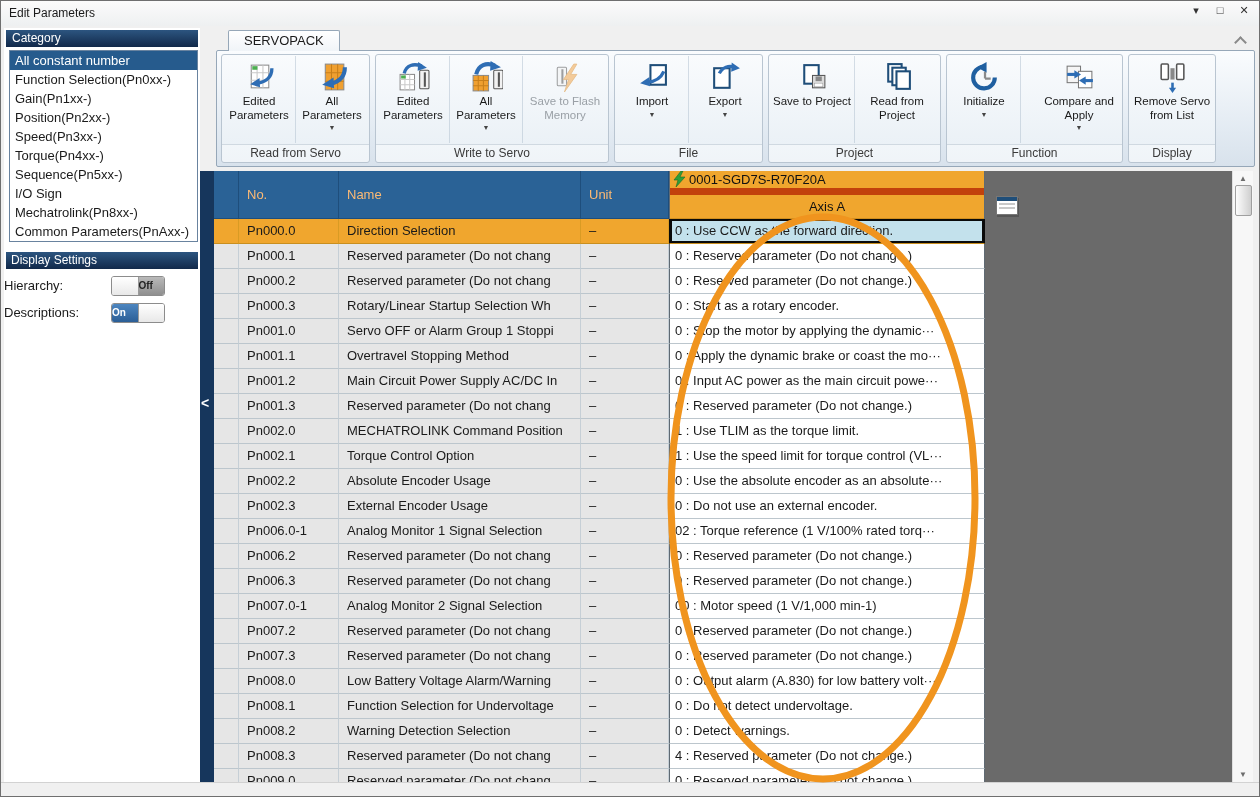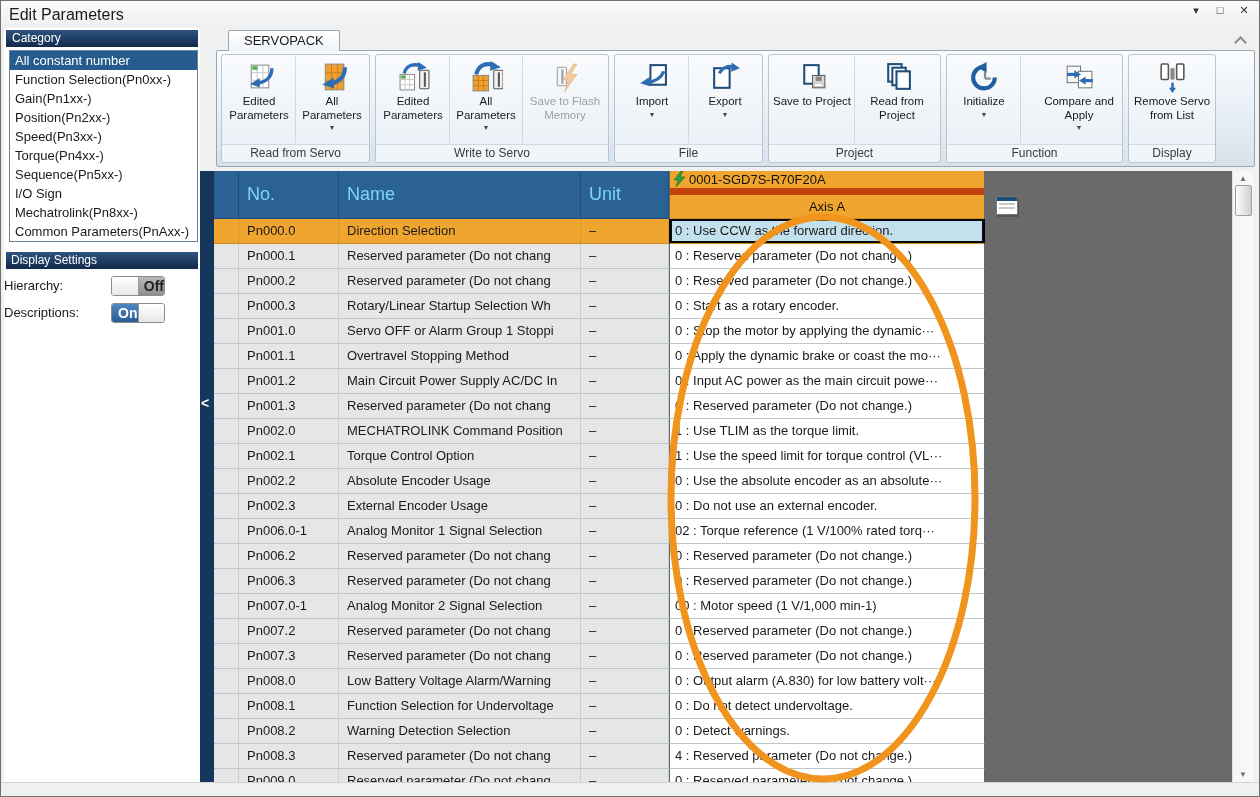--- a/index.html
+++ b/index.html
@@ -1,32 +1,32 @@
 <!DOCTYPE html>
 <html><head>
 <meta charset="utf-8">
 <style>
   html,body{margin:0;padding:0;background:#c8c8c8;font-family:"Liberation Sans",sans-serif;}
   .window{position:relative;width:1260px;height:797px;background:#f0f0f0;border:1px solid #6f6f6f;box-sizing:border-box;overflow:hidden;}
   
   .titlebar{position:absolute;left:0;top:0;right:0;height:25px;background:linear-gradient(#fbfbfb,#eef0f1);}
-  .title{position:absolute;left:8px;top:5px;font-size:16px;color:#1a1a1a;}
+  .title{position:absolute;left:8px;top:5px;font-size:12px;color:#1a1a1a;}
   .winctl{position:absolute;right:8px;top:3px;display:flex;gap:10px;color:#333;}
   .winctl span{width:14px;text-align:center;font-size:11px;cursor:default;}
   
   .sidebar{position:absolute;left:3px;top:27px;width:196px;bottom:3px;background:#fff;}
   .navhdr{height:17px;margin:2px 2px 0 2px;background:linear-gradient(#2c5580,#12294a);color:#fff;font-size:12px;line-height:17px;padding-left:6px;}
   .listbox{margin:3px 2px 0 5px;height:190px;border:1px solid #69839f;background:#fff;overflow:hidden;}
   .list-item{height:19px;line-height:19px;font-size:13px;color:#1a1a1a;padding-left:5px;white-space:nowrap;}
   .list-item.sel{background:#265b8d;color:#fff;}
   .dsphdr{height:17px;margin:10px 2px 0 2px;background:linear-gradient(#2c5580,#12294a);color:#fff;font-size:12px;line-height:17px;padding-left:5px;}
   .toggle-row{position:relative;height:20px;margin-top:7px;}
   .toggle-label{position:absolute;left:0;width:102px;font-size:13px;color:#1a1a1a;top:2px;}
   .switch{position:absolute;left:107px;top:0;width:52px;height:18px;border:1px solid #8c8c8c;border-radius:3px;display:flex;overflow:hidden;background:#fff;}
-  .sw-half{flex:1;font-size:14px;line-height:18px;text-align:right;}
+  .sw-half{flex:1;font-size:10px;line-height:18px;text-align:left;}
   .sw-off-knob{background:linear-gradient(#ffffff,#e8e8e8);border-right:1px solid #9a9a9a;}
   .sw-off-txt{background:linear-gradient(#b9b9b9,#8f8f8f);color:#222;font-weight:bold;}
   .sw-on-txt{background:linear-gradient(#4d86c0,#2b5e96);color:#fff;font-weight:bold;}
   .sw-on-knob{background:linear-gradient(#ffffff,#e8e8e8);border-left:1px solid #9a9a9a;}
   
   .ribbon{position:absolute;left:215px;top:27px;right:4px;height:139px;}
   .tab{position:absolute;left:12px;top:2px;height:20px;padding:0 15px;background:linear-gradient(#ffffff,#f0f4f8);border:1px solid #96a7b8;border-bottom:none;border-radius:2px 2px 0 0;font-size:13px;line-height:20px;color:#1a1a1a;z-index:2;}
   .band{position:absolute;left:0;right:0;top:22px;bottom:0;border:1px solid #96a7b8;border-radius:2px;background:linear-gradient(#fafcfe,#e2eaf2 70%,#d8e2ec);display:flex;align-items:stretch;padding:3px 4px;gap:5px;box-sizing:border-box;}
   .rgroup{border:1px solid #b9c5d1;border-radius:3px;background:linear-gradient(#f9fbfd,#e8eff5);display:flex;flex-direction:column;}
   .rbtns{flex:1;display:flex;align-items:stretch;padding:1px;}
@@ -37,21 +37,21 @@
   .rcaret{font-size:7px;color:#444;margin-top:2px;}
   .rbtn.disabled .rlabel{color:#9aa0a6;}
   .rgrouplabel{height:17px;font-size:12px;color:#3a3a3a;text-align:center;line-height:17px;border-top:1px solid rgba(185,197,209,.6);background:rgba(255,255,255,.35);border-radius:0 0 3px 3px;white-space:nowrap;padding:0 6px;}
   .chevron-up{position:absolute;right:10px;top:8px;width:10px;height:8px;z-index:3;}
   .chevron-up i{display:block;width:7px;height:7px;border-left:2px solid #8a8a8a;border-top:2px solid #8a8a8a;transform:rotate(45deg);margin:2px auto;}
   
   .splitter{position:absolute;left:199px;top:170px;width:14px;height:612px;background:#16365c;}
   .splitter .arr{position:absolute;left:1px;top:224px;color:#fff;font-weight:bold;font-size:14px;}
   .grid{position:absolute;left:213px;top:170px;width:771px;height:612px;overflow:hidden;background:#fff;}
   .thead{display:flex;height:48px;}
-  .th{background:#2a6296;color:#7dd3fc;font-size:18px;box-sizing:border-box;border-right:1px solid #1e4e7c;border-bottom:1px solid #1e4e7c;display:flex;align-items:center;padding-left:8px;}
+  .th{background:#2a6296;color:#fdba74;font-size:13px;box-sizing:border-box;border-right:1px solid #1e4e7c;border-bottom:1px solid #1e4e7c;display:flex;align-items:center;padding-left:8px;}
   .col-rh{width:25px;padding-left:0;}
   .col-no{width:100px;}
   .col-name{width:242px;}
   .col-unit{width:88px;}
   .col-val{width:316px;}
   .valhead{width:316px;box-sizing:border-box;border-left:1px solid #5f6a73;border-right:1px solid #5f6a73;}
   .devrow{height:24px;background:#f0a62e;border-bottom:7px solid #c2410c;display:flex;align-items:center;font-size:13px;color:#111;padding-left:3px;box-sizing:border-box;gap:3px;}
   .axisrow{height:24px;background:#f0a62e;border-bottom:1px solid #d18f1f;text-align:center;font-size:13px;color:#111;line-height:23px;box-sizing:border-box;}
   .tbody{width:771px;}
   .trow{display:flex;height:25px;}

